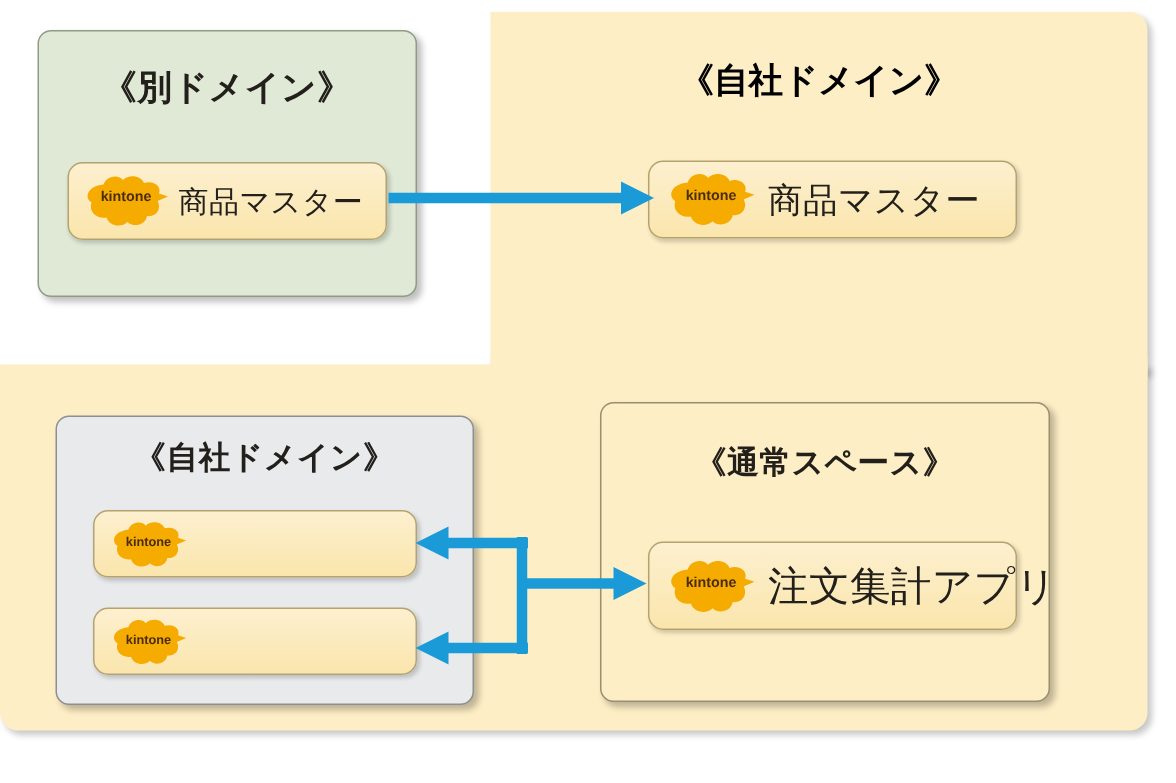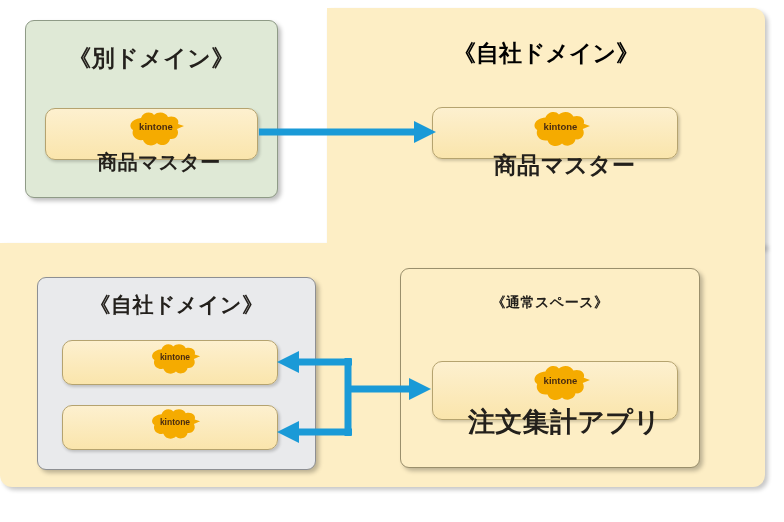--- a/index.html
+++ b/index.html
@@ -88,36 +88,35 @@
     background: #e9eaec;
     border: 1.5px solid #8d8f93;
   }
   #panel-guest-space .panel-title { top: 13px; font-size: 21px; }
 
   #panel-normal-space {
     left: 400px; top: 268px; width: 300px; height: 200px;
     background: #fdeec5;
     border: 1.5px solid #9a8f6c;
   }
-  #panel-normal-space .panel-title { top: 25px; font-size: 14px; }
+  #panel-normal-space .panel-title { top: 25px; font-size: 21px; }
 
   
   .app-chip {
     position: absolute;
     background: linear-gradient(180deg, #fdf0cf 0%, #fae5ac 100%);
     border: 1.5px solid #b5a36f;
     border-radius: 10px;
     box-shadow: 1.5px 2px 3px rgba(0,0,0,0.18);
     display: flex;
     align-items: center;
     box-sizing: border-box;
-    flex-direction: column;
   }
   .app-label {
-    font-weight: bold;
+    font-weight: normal;
     color: #23201c;
     white-space: nowrap;
     letter-spacing: 0.3px;
   }
 
   
   .kintone-logo {
     position: relative;
     flex: 0 0 auto;
     display: block;

